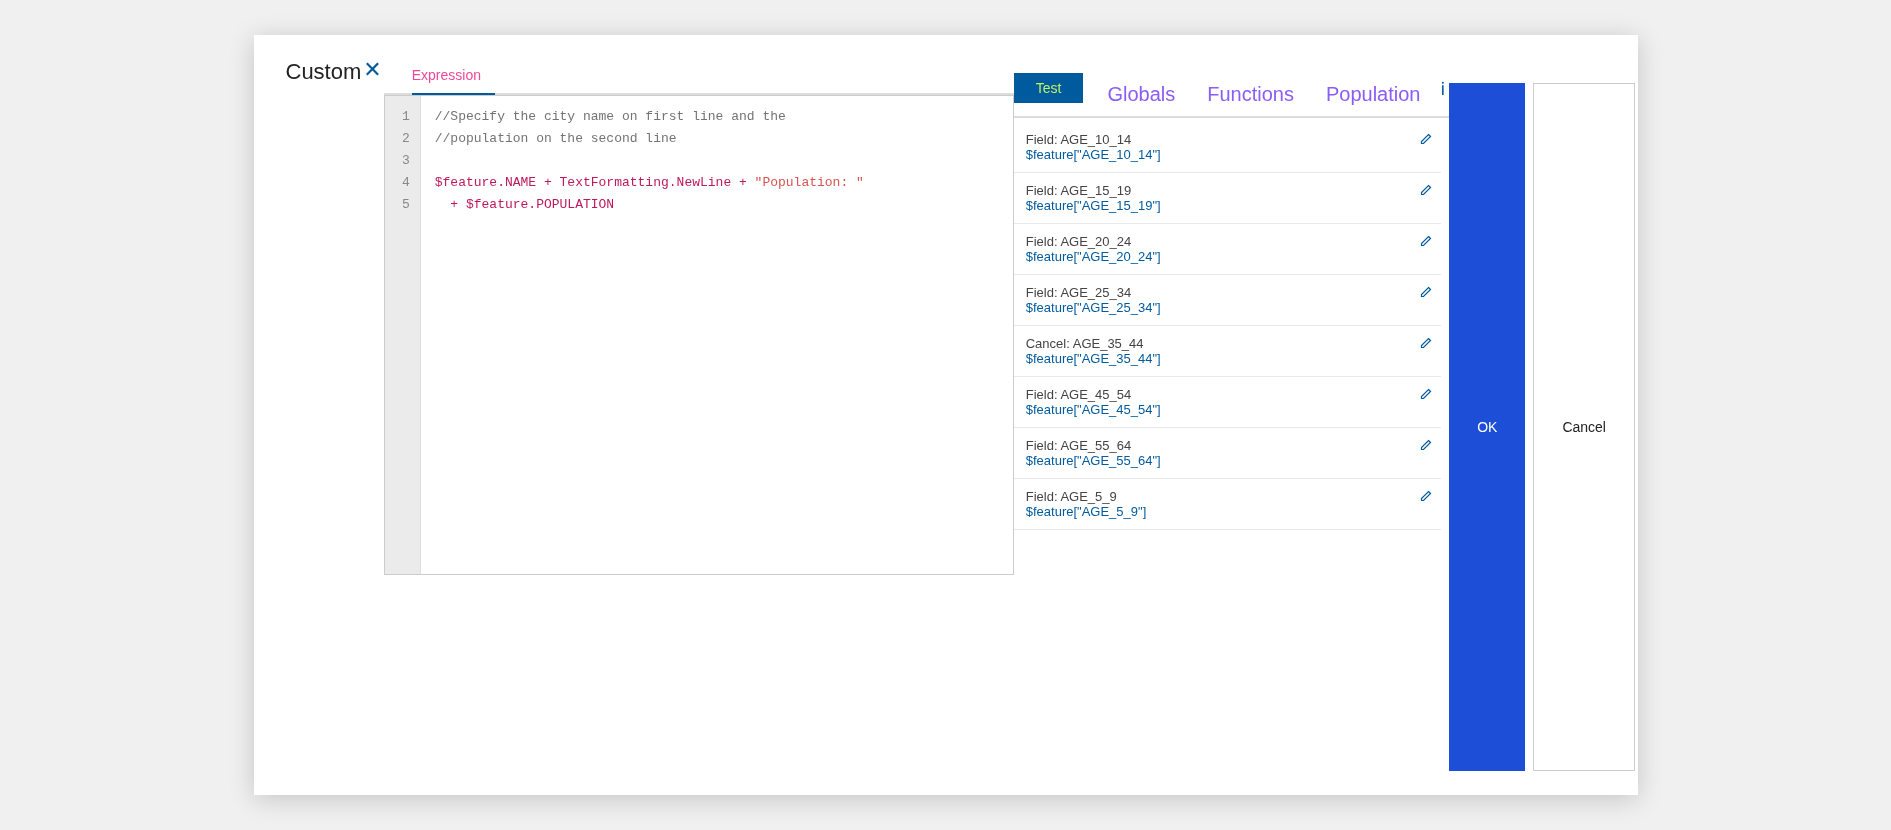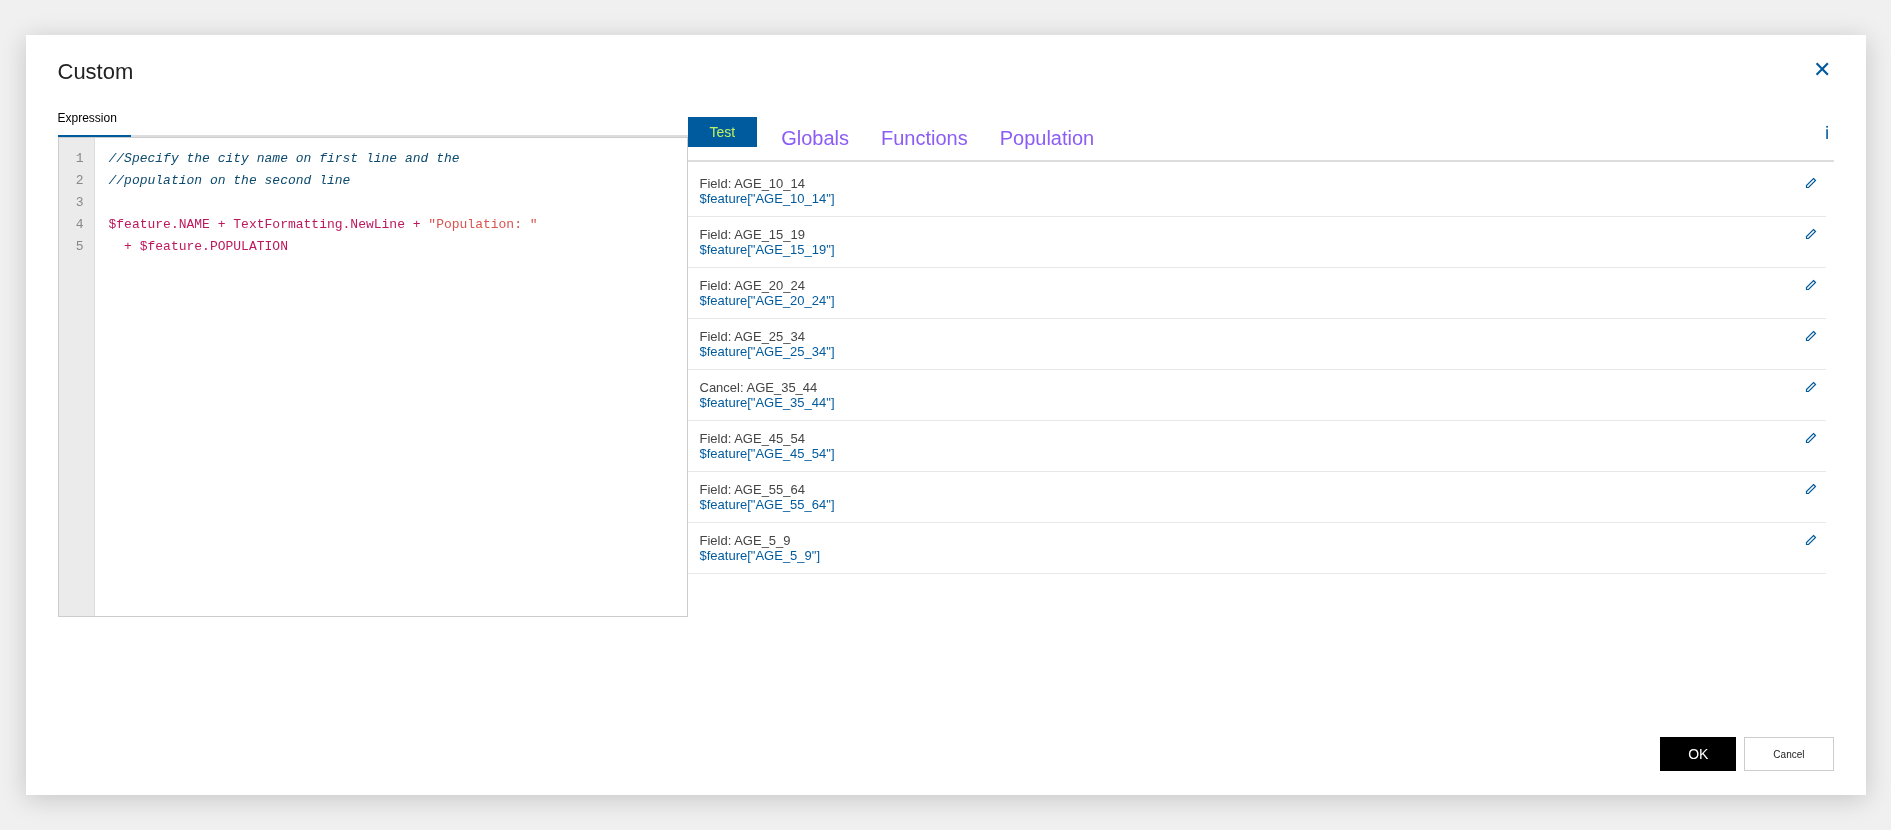--- a/index.html
+++ b/index.html
@@ -7,26 +7,26 @@
       font-family: "Segoe UI", Arial, sans-serif;
       font-size: 14px;
       background: #f0f0f0;
       display: flex;
       align-items: center;
       justify-content: center;
       min-height: 100vh;
     }
     .dialog {
       background: #fff;
-      width: 1840px;
+      width: 1384px;
       min-height: 760px;
       position: relative;
       box-shadow: 0 4px 24px rgba(0,0,0,0.18);
       display: flex;
-      flex-direction: column;
+      flex-direction: row;
       padding: 24px 32px 24px 32px;
     }
     .dialog-header {
       display: flex;
       justify-content: space-between;
       align-items: flex-start;
       margin-bottom: 18px;
     }
     .dialog-title {
       font-size: 22px;
@@ -55,27 +55,28 @@
       border-right: none;
     }
     .tabs-row {
       display: flex;
       align-items: flex-end;
       gap: 0;
       margin-bottom: 0;
       border-bottom: 2px solid #ddd;
     }
     .tab-expression {
-      font-size: 12px;
-      color: #000000;
+      font-size: 14px;
+      color: #ec4899;
       padding: 8px 14px 10px 0;
       border-bottom: 2.5px solid #005a9e;
       margin-bottom: -2px;
       cursor: pointer;
       font-weight: 500;
+      margin-left: 28px;
     }
     
     .right-panel {
       flex: 1;
       display: flex;
       flex-direction: column;
       padding-left: 0;
     }
     .right-tabs-row {
       display: flex;
@@ -142,21 +143,21 @@
       padding: 10px 10px 10px 14px;
       flex: 1;
       line-height: 1.7;
       white-space: pre;
       outline: none;
       border: none;
       resize: none;
       color: #222;
     }
     
-    .comment { color: #0c4a6e; font-style: italic; }
+    .comment { color: #737373; }
     .string { color: #d9534f; }
     .variable { color: #be185d; }
     
     .globals-list {
       flex: 1;
       overflow-y: auto;
       padding: 0 8px 0 0;
       margin-top: 4px;
     }
     .globals-item {
@@ -192,34 +193,34 @@
     .globals-list::-webkit-scrollbar-track { background: #f0f0f0; }
     .globals-list::-webkit-scrollbar-thumb { background: #bbb; }
     
     .dialog-footer {
       display: flex;
       justify-content: flex-end;
       gap: 8px;
       margin-top: 24px;
     }
     .ok-btn {
-      background: #000000;
+      background: #1d4ed8;
       color: #fff;
       border: none;
       padding: 9px 28px;
       font-size: 14px;
       cursor: pointer;
       text-align: center;
     }
     .cancel-btn {
       background: #fff;
       color: #222;
       border: 1px solid #ccc;
       padding: 9px 28px;
-      font-size: 10px;
+      font-size: 14px;
       cursor: pointer;
     }
     .right-scrollbar-area {
       display: flex;
       flex: 1;
       overflow: hidden;
       position: relative;
     }
     .right-inner {
       flex: 1;

